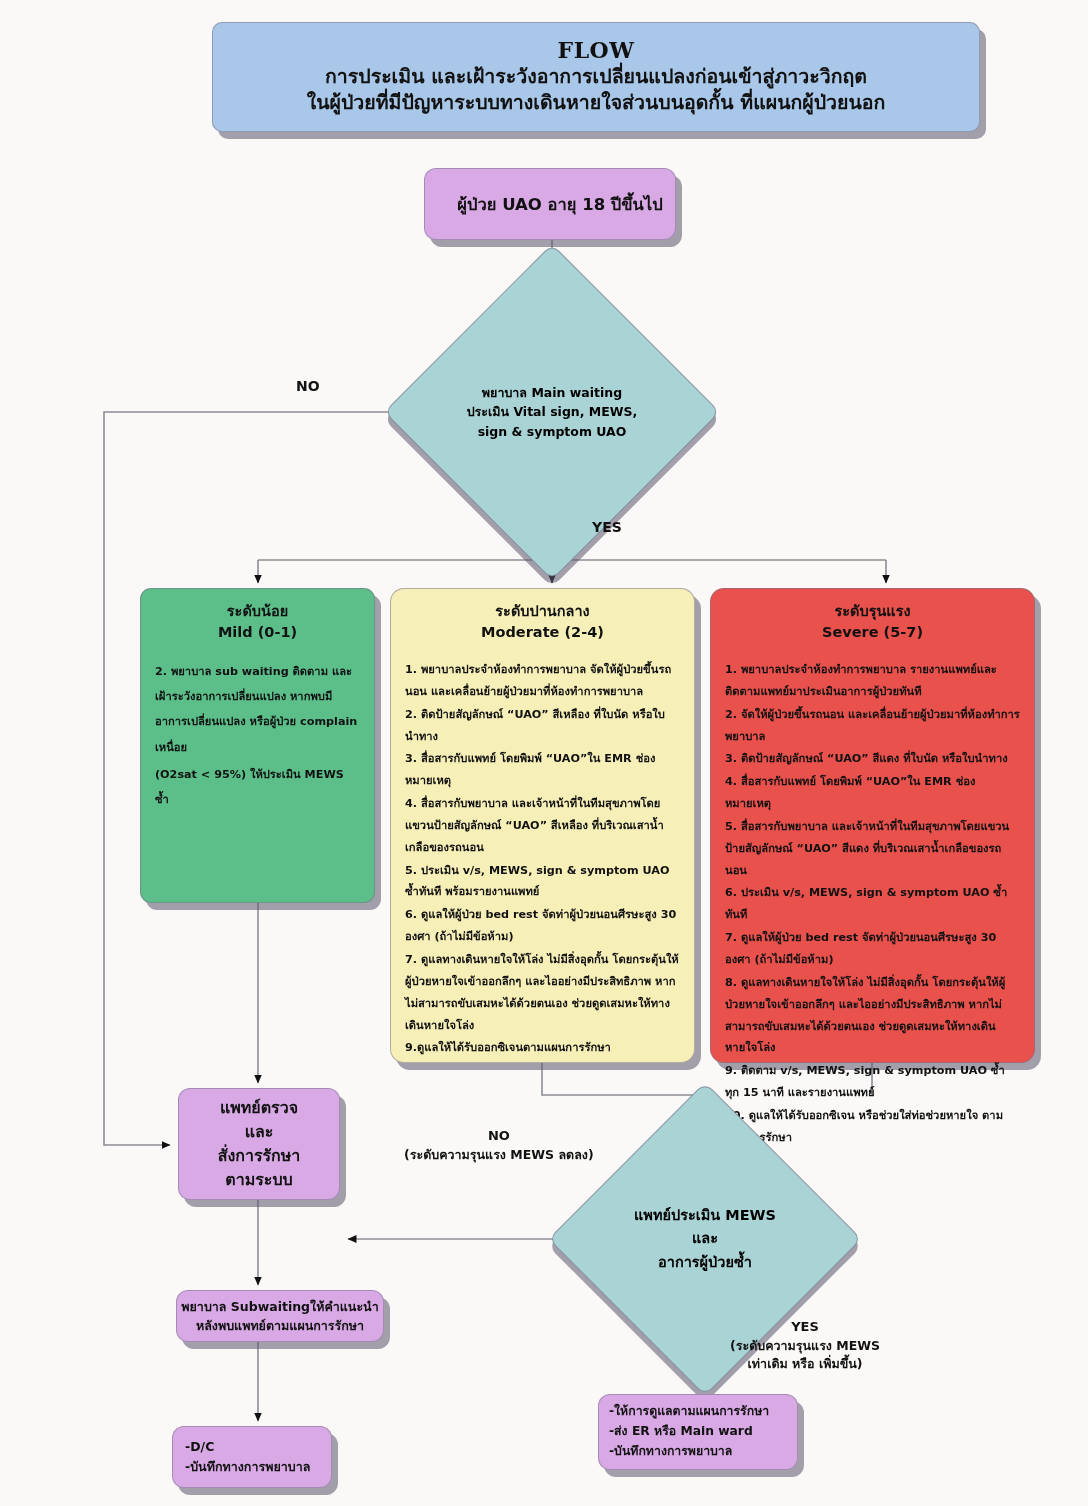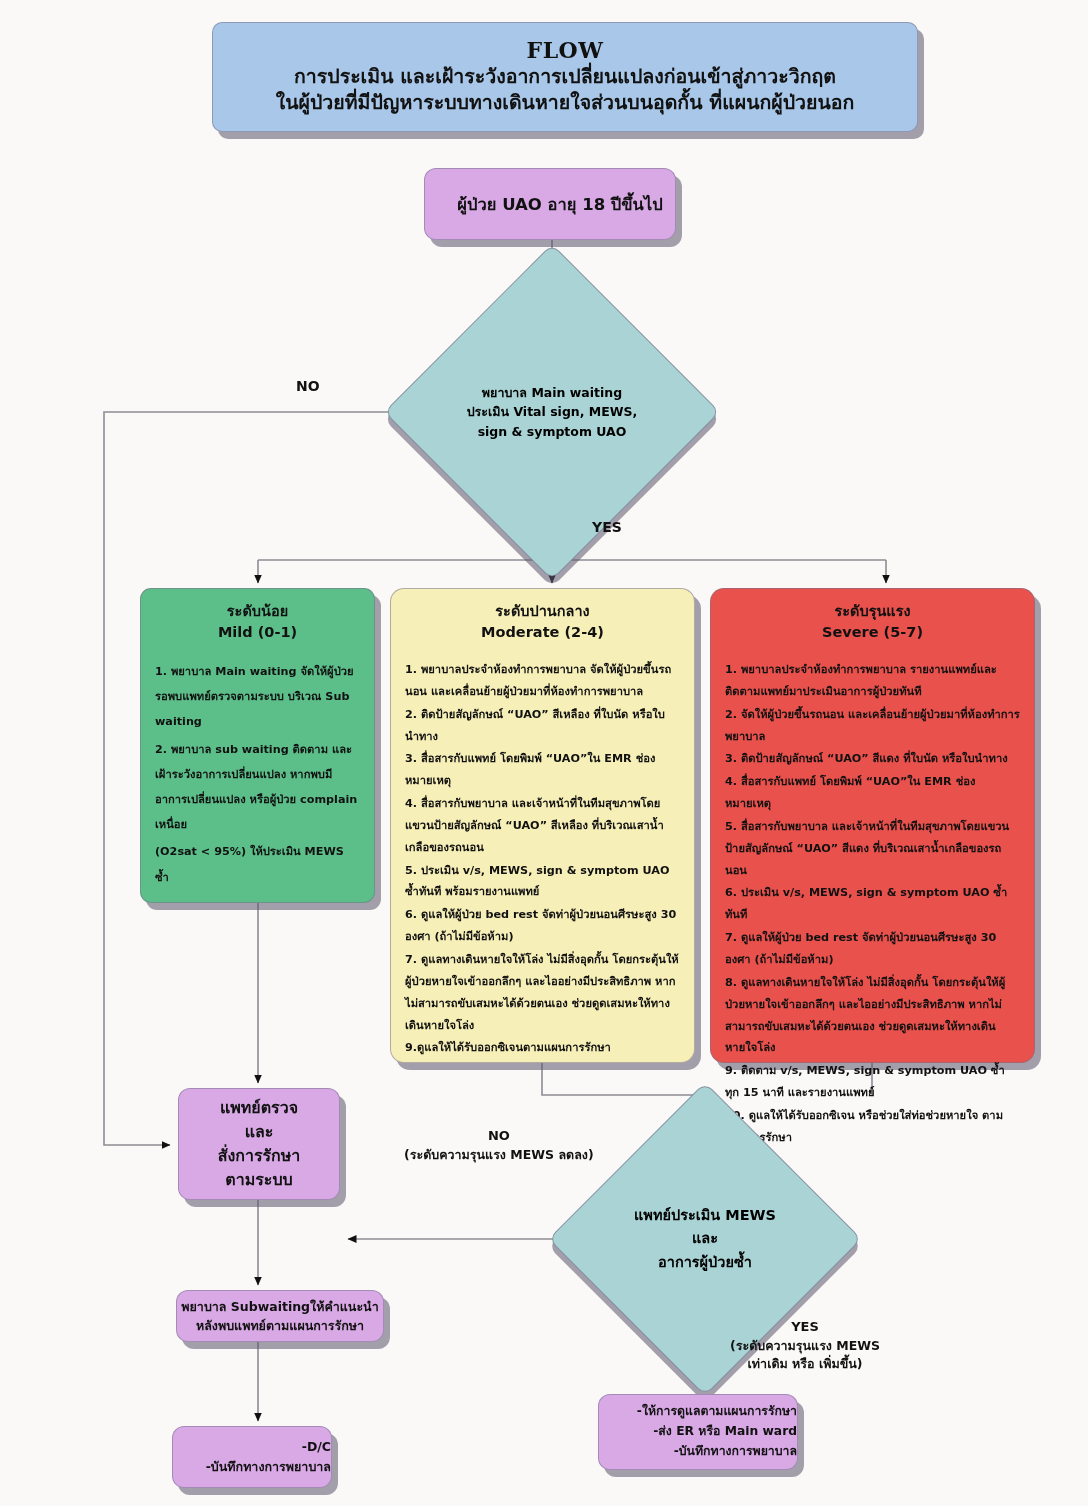--- a/index.html
+++ b/index.html
@@ -22,21 +22,21 @@
     border-radius: 12px;
     box-shadow: 6px 7px 0 rgba(90,86,110,0.55);
     border: 1px solid rgba(120,115,140,0.55);
     display: flex;
     flex-direction: column;
     color: #111;
   }
 
   
   #title-banner {
-    left: 212px; top: 22px; width: 706px; height: 110px;
+    left: 212px; top: 22px; width: 768px; height: 110px;
     background: #A9C7E8;
     border-radius: 10px;
     align-items: center; justify-content: center;
     text-align: center;
     padding: 6px 14px;
   }
   #title-banner .t1 {
     font-family: "DejaVu Serif", "Liberation Serif", serif;
     font-weight: bold; font-size: 22px; letter-spacing: .5px; line-height: 1.18;
   }
@@ -87,21 +87,21 @@
   .sev .body { font-size: 11.2px; line-height: 1.95; font-weight: bold; }
   .sev .body p { margin: 0 0 1px 0; }
 
   #sev-mild   { left: 140px; top: 588px; width: 235px; height: 315px; background: #5CBF8A; border-radius: 11px; }
   #sev-mod    { left: 390px; top: 588px; width: 305px; height: 475px; background: #F7EFB8; }
   #sev-severe { left: 710px; top: 588px; width: 325px; height: 475px; background: #E8514C; }
   #sev-mild .body { line-height: 2.25; }
   #sev-mild .body p { margin-bottom: 2px; }
 
   
-  .purple { background: #D9A9E6; text-align: right; }
+  .purple { background: #D9A9E6; }
 
   #doctor-order {
     left: 178px; top: 1088px; width: 162px; height: 112px;
     align-items: center; justify-content: center;
     text-align: center; font-weight: bold; font-size: 16px; line-height: 1.5;
   }
   #subwaiting-advice {
     left: 176px; top: 1290px; width: 208px; height: 52px;
     align-items: center; justify-content: center;
     text-align: center; font-weight: bold; font-size: 12.5px; line-height: 1.55;
@@ -191,21 +191,20 @@
   </div>
   <div class="edge-label" id="label-no-triage">NO</div>
   <div class="edge-label" id="label-yes-triage">YES</div>
 
   <div class="box sev" id="sev-mild">
     <div class="head">
       <div>ระดับน้อย</div>
       <div>Mild (0-1)</div>
     </div>
     <div class="body">
-        <p>1. พยาบาล Main waiting จัดให้ผู้ป่วยรอพบแพทย์ตรวจตามระบบ บริเวณ Sub waiting</p>
         <p>2. พยาบาล sub waiting ติดตาม และเฝ้าระวังอาการเปลี่ยนแปลง หากพบมีอาการเปลี่ยนแปลง หรือผู้ป่วย complain เหนื่อย</p>
         <p>(O2sat &lt; 95%) ให้ประเมิน MEWS ซ้ำ</p>
       </div>
   </div>
 
   <div class="box sev" id="sev-mod">
     <div class="head">
       <div>ระดับปานกลาง</div>
       <div>Moderate (2-4)</div>
     </div>

